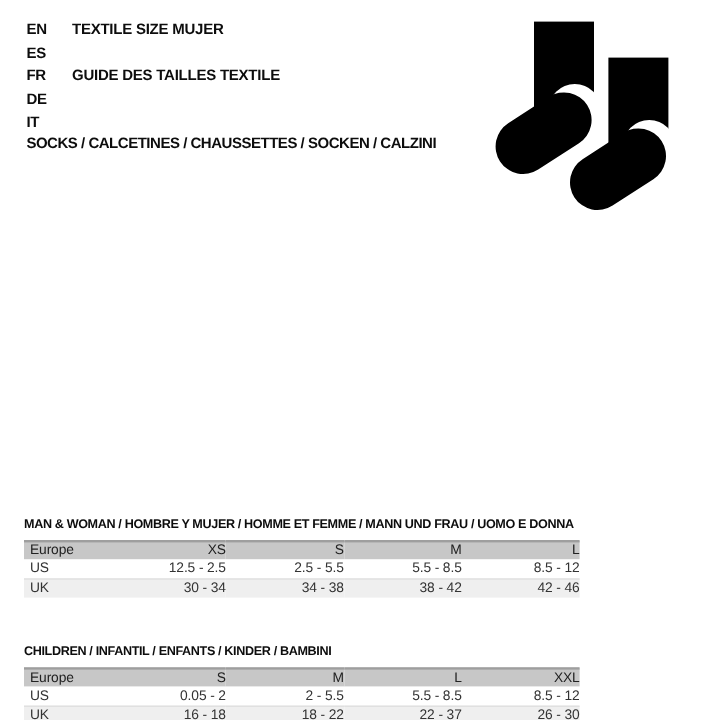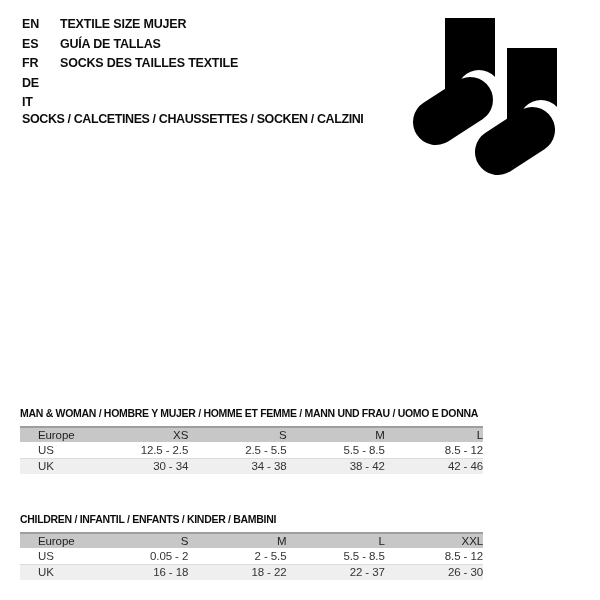--- a/index.html
+++ b/index.html
@@ -47,20 +47,21 @@
     top: 8px;
     width: 175px;
     height: 175px;
   }
 
   
   .size-table-block {
     position: absolute;
     left: 20px;
     width: 463px;
+    margin-top: 24px;
   }
   .size-table-block.men { top: 407px; }
   .size-table-block.children { top: 513px; }
   .table-title {
     font-size: 10.5px;
     font-weight: 700;
     letter-spacing: -0.3px;
     color: #0d0d0d;
     white-space: nowrap;
     margin-bottom: 7px;
@@ -81,44 +82,43 @@
     color: #333333;
   }
   .size-table thead tr {
     background: var(--header-bg, #c7c7c7);
     border-top: 2px solid var(--header-border, #9e9e9e);
   }
   .size-table thead th { color: #222222; height: 15px; }
   .size-table .col-label {
     width: 70px;
     text-align: left;
-    padding-left: 18px;
+    padding-left: 5px;
   }
   .size-table tbody tr.row-alt {
     background: var(--row-alt-bg, #efefef);
     border-top: 1px solid var(--row-divider, #dcdcdc);
   }
 </style>
 </head>
 <body>
 
 <div class="page">
 
   <div class="lang-block">
     <div class="lang-row">
       <span class="lang-code">EN</span>
       <span class="lang-label">TEXTILE SIZE MUJER</span>
     </div>
     <div class="lang-row">
       <span class="lang-code">ES</span>
-      <span class="lang-label">GUÍA DE TALLAS</span>
     </div>
     <div class="lang-row">
       <span class="lang-code">FR</span>
-      <span class="lang-label">SOCKS DES TAILLES TEXTILE</span>
+      <span class="lang-label">GUIDE DES TAILLES TEXTILE</span>
     </div>
     <div class="lang-row">
       <span class="lang-code">DE</span>
     </div>
     <div class="lang-row">
       <span class="lang-code">IT</span>
     </div>
   </div>
 
   <div class="category-title">SOCKS / CALCETINES / CHAUSSETTES / SOCKEN / CALZINI</div>

